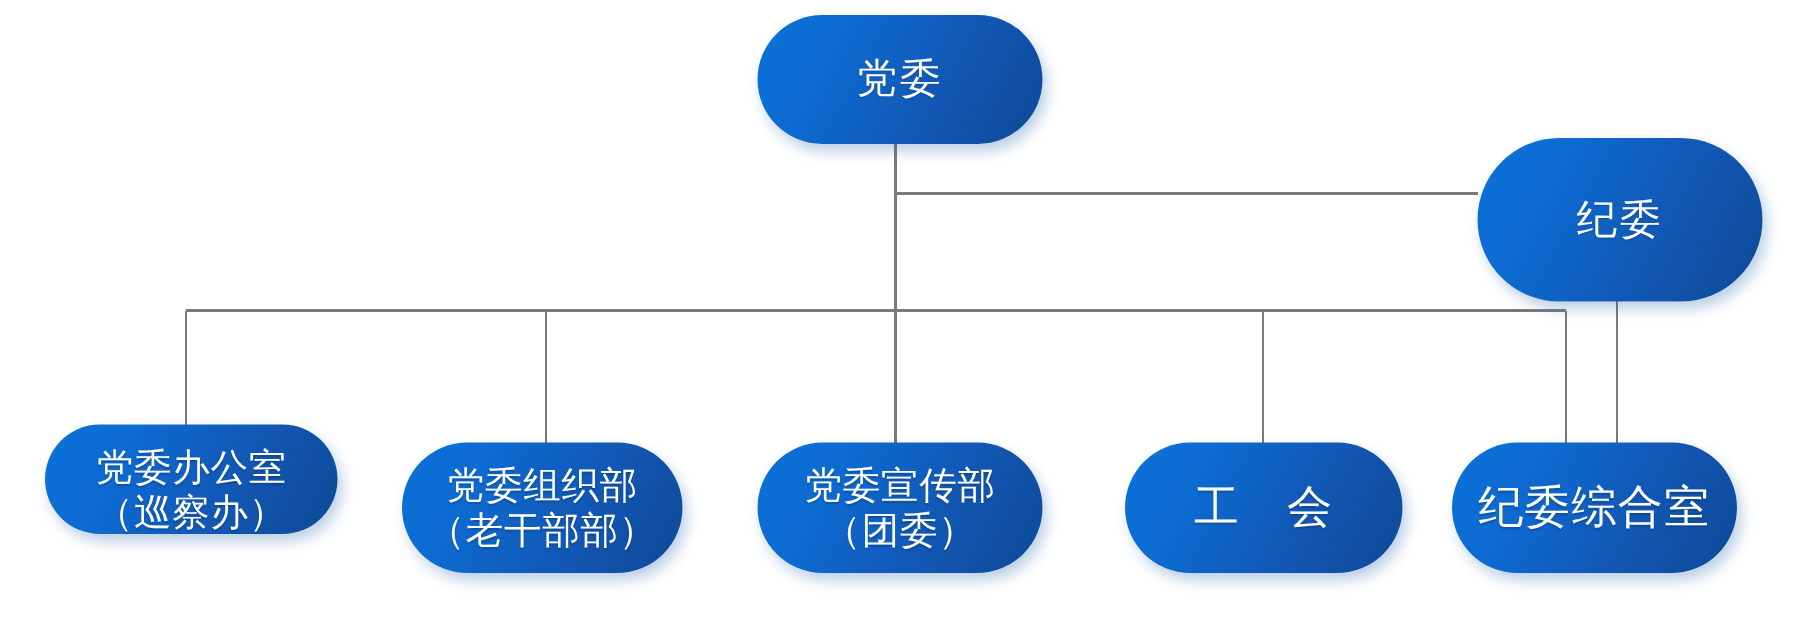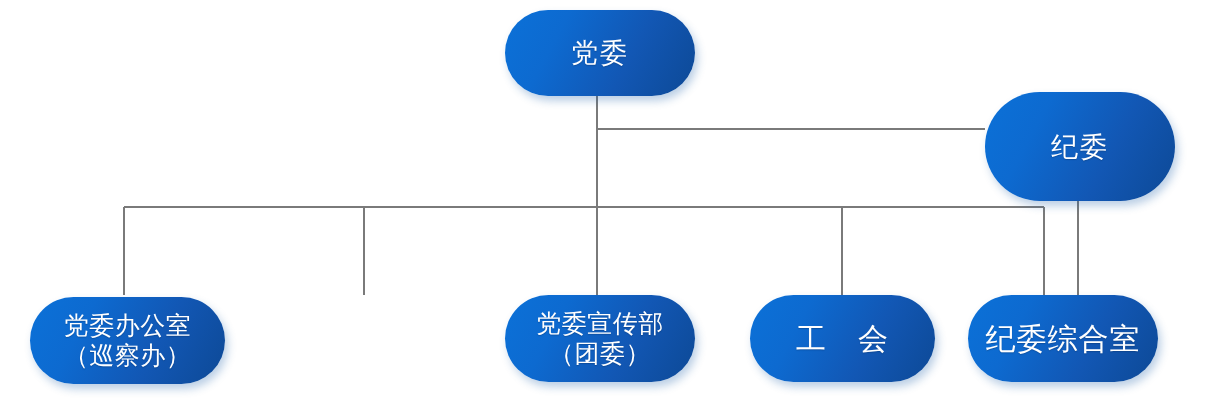--- a/index.html
+++ b/index.html
@@ -81,25 +81,29 @@
     </svg>
 
   <div class="node node-root" style="left: 505px; top: 10px; width: 190px; height: 86px;">
     <span class="node-label">党委</span>
   </div>
 
   <div class="node node-aux" style="left: 985px; top: 92px; width: 190px; height: 109px;">
     <span class="node-label">纪委</span>
   </div>
 
-  <div class="node node-leaf" style="left: 30px; top: 297px; width: 195px; height: 87px;">
+  <div class="node node-leaf" style="left: 30px; top: 283px; width: 195px; height: 73px; align-items: flex-end;">
     <span class="node-label">党委办公室
 （巡察办）</span>
   </div>
 
+  <div class="node node-leaf" style="left: 268px; top: 295px; width: 187px; height: 87px;">
+    <span class="node-label">党委组织部
+（老干部部）</span>
+  </div>
 
   <div class="node node-leaf" style="left: 505px; top: 295px; width: 190px; height: 87px; text-align: center;">
     <span class="node-label">党委宣传部
 （团委）</span>
   </div>
 
   <div class="node node-leaf single-line" style="left: 750px; top: 295px; width: 185px; height: 87px;">
     <span class="node-label">工　会</span>
   </div>
 

